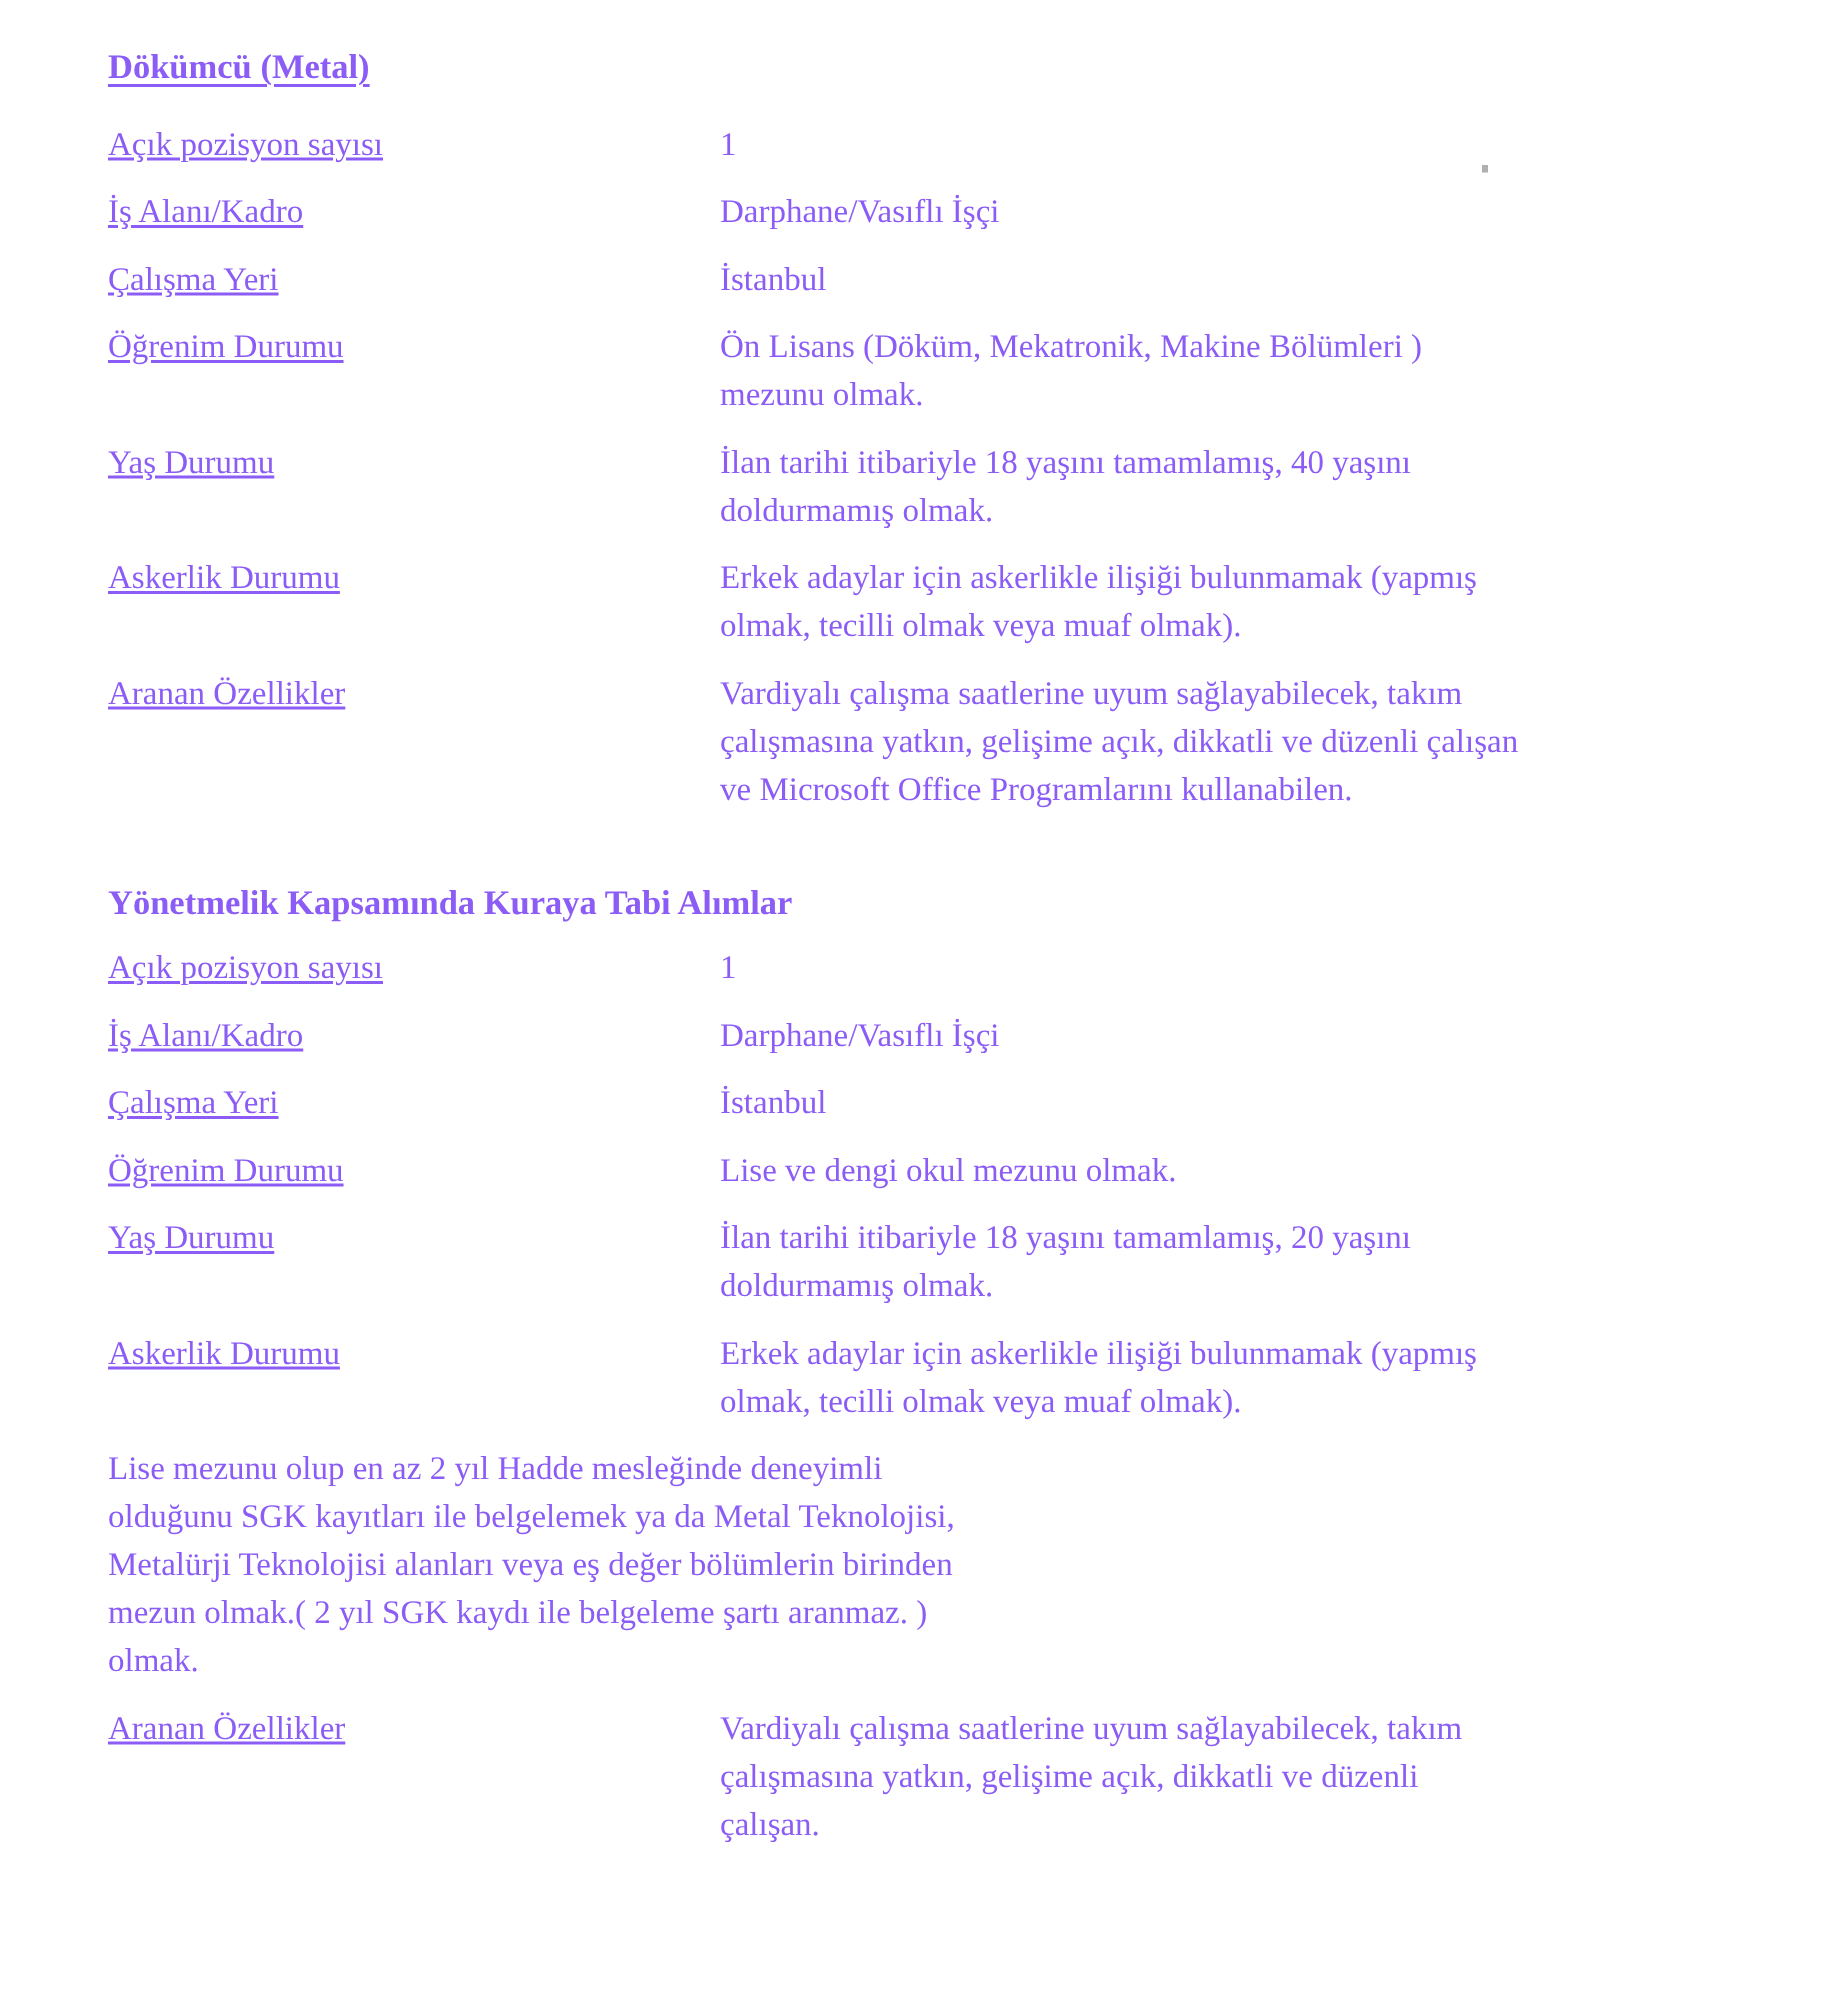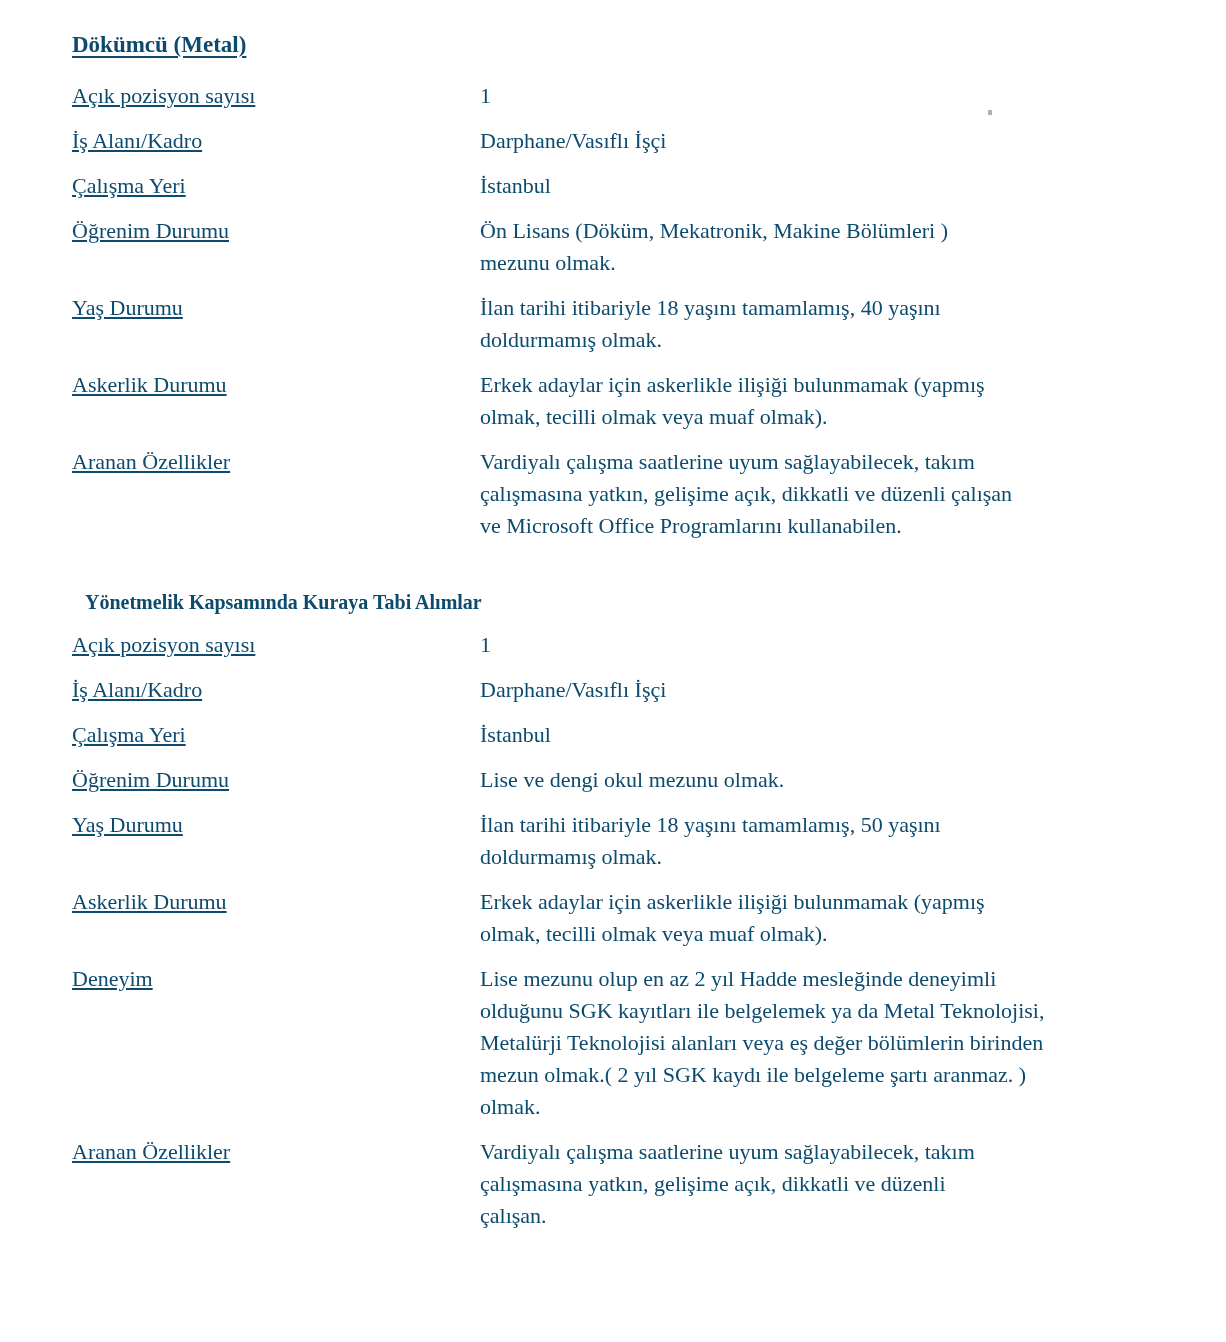--- a/index.html
+++ b/index.html
@@ -5,21 +5,21 @@
   html, body {
     margin: 0;
     padding: 0;
     background: #ffffff;
   }
   .page {
     position: relative;
     width: 1226px;
     height: 1342px;
     background: #ffffff;
-    color: #0c4a6e;
+    color: #8b5cf6;
     font-family: "Liberation Serif", "DejaVu Serif", serif;
     font-size: 22px;
     box-sizing: border-box;
     padding: 30px 60px 0 72px;
     overflow: hidden;
   }
   .job-heading {
     font-size: 23px;
     font-weight: bold;
     line-height: 30px;
@@ -29,24 +29,24 @@
   .job-heading .u {
     text-decoration: underline;
     text-decoration-thickness: 2px;
     text-underline-offset: 4px;
   }
   .job-heading.two-line {
     line-height: 34px;
     margin: 0 0 16px 0;
   }
   .section-header {
-    font-size: 20px;
+    font-size: 23px;
     font-weight: bold;
     line-height: 30px;
-    margin: 45px 0 12px 13px;
+    margin: 45px 0 12px 0;
   }
   .spec-row {
     display: flex;
     margin: 0 0 13px 0;
   }
   .spec-label {
     flex: 0 0 408px;
     line-height: 32px;
     text-decoration: underline;
   }
@@ -125,30 +125,29 @@
     <div class="spec-row">
       <div class="spec-label">Çalışma Yeri</div>
       <div class="spec-value">İstanbul</div>
     </div>
     <div class="spec-row">
       <div class="spec-label">Öğrenim Durumu</div>
       <div class="spec-value">Lise ve dengi okul mezunu olmak.</div>
     </div>
     <div class="spec-row">
       <div class="spec-label">Yaş Durumu</div>
-      <div class="spec-value">İlan tarihi itibariyle 18 yaşını tamamlamış, 50 yaşını
+      <div class="spec-value">İlan tarihi itibariyle 18 yaşını tamamlamış, 20 yaşını
 doldurmamış olmak.</div>
     </div>
     <div class="spec-row">
       <div class="spec-label">Askerlik Durumu</div>
       <div class="spec-value">Erkek adaylar için askerlikle ilişiği bulunmamak (yapmış
 olmak, tecilli olmak veya muaf olmak).</div>
     </div>
     <div class="spec-row">
-      <div class="spec-label">Deneyim</div>
       <div class="spec-value">Lise mezunu olup en az 2 yıl Hadde mesleğinde deneyimli
 olduğunu SGK kayıtları ile belgelemek ya da Metal Teknolojisi,
 Metalürji Teknolojisi alanları veya eş değer bölümlerin birinden
 mezun olmak.( 2 yıl SGK kaydı ile belgeleme şartı aranmaz. )
 olmak.</div>
     </div>
     <div class="spec-row">
       <div class="spec-label">Aranan Özellikler</div>
       <div class="spec-value">Vardiyalı çalışma saatlerine uyum sağlayabilecek, takım
 çalışmasına yatkın, gelişime açık, dikkatli ve düzenli

